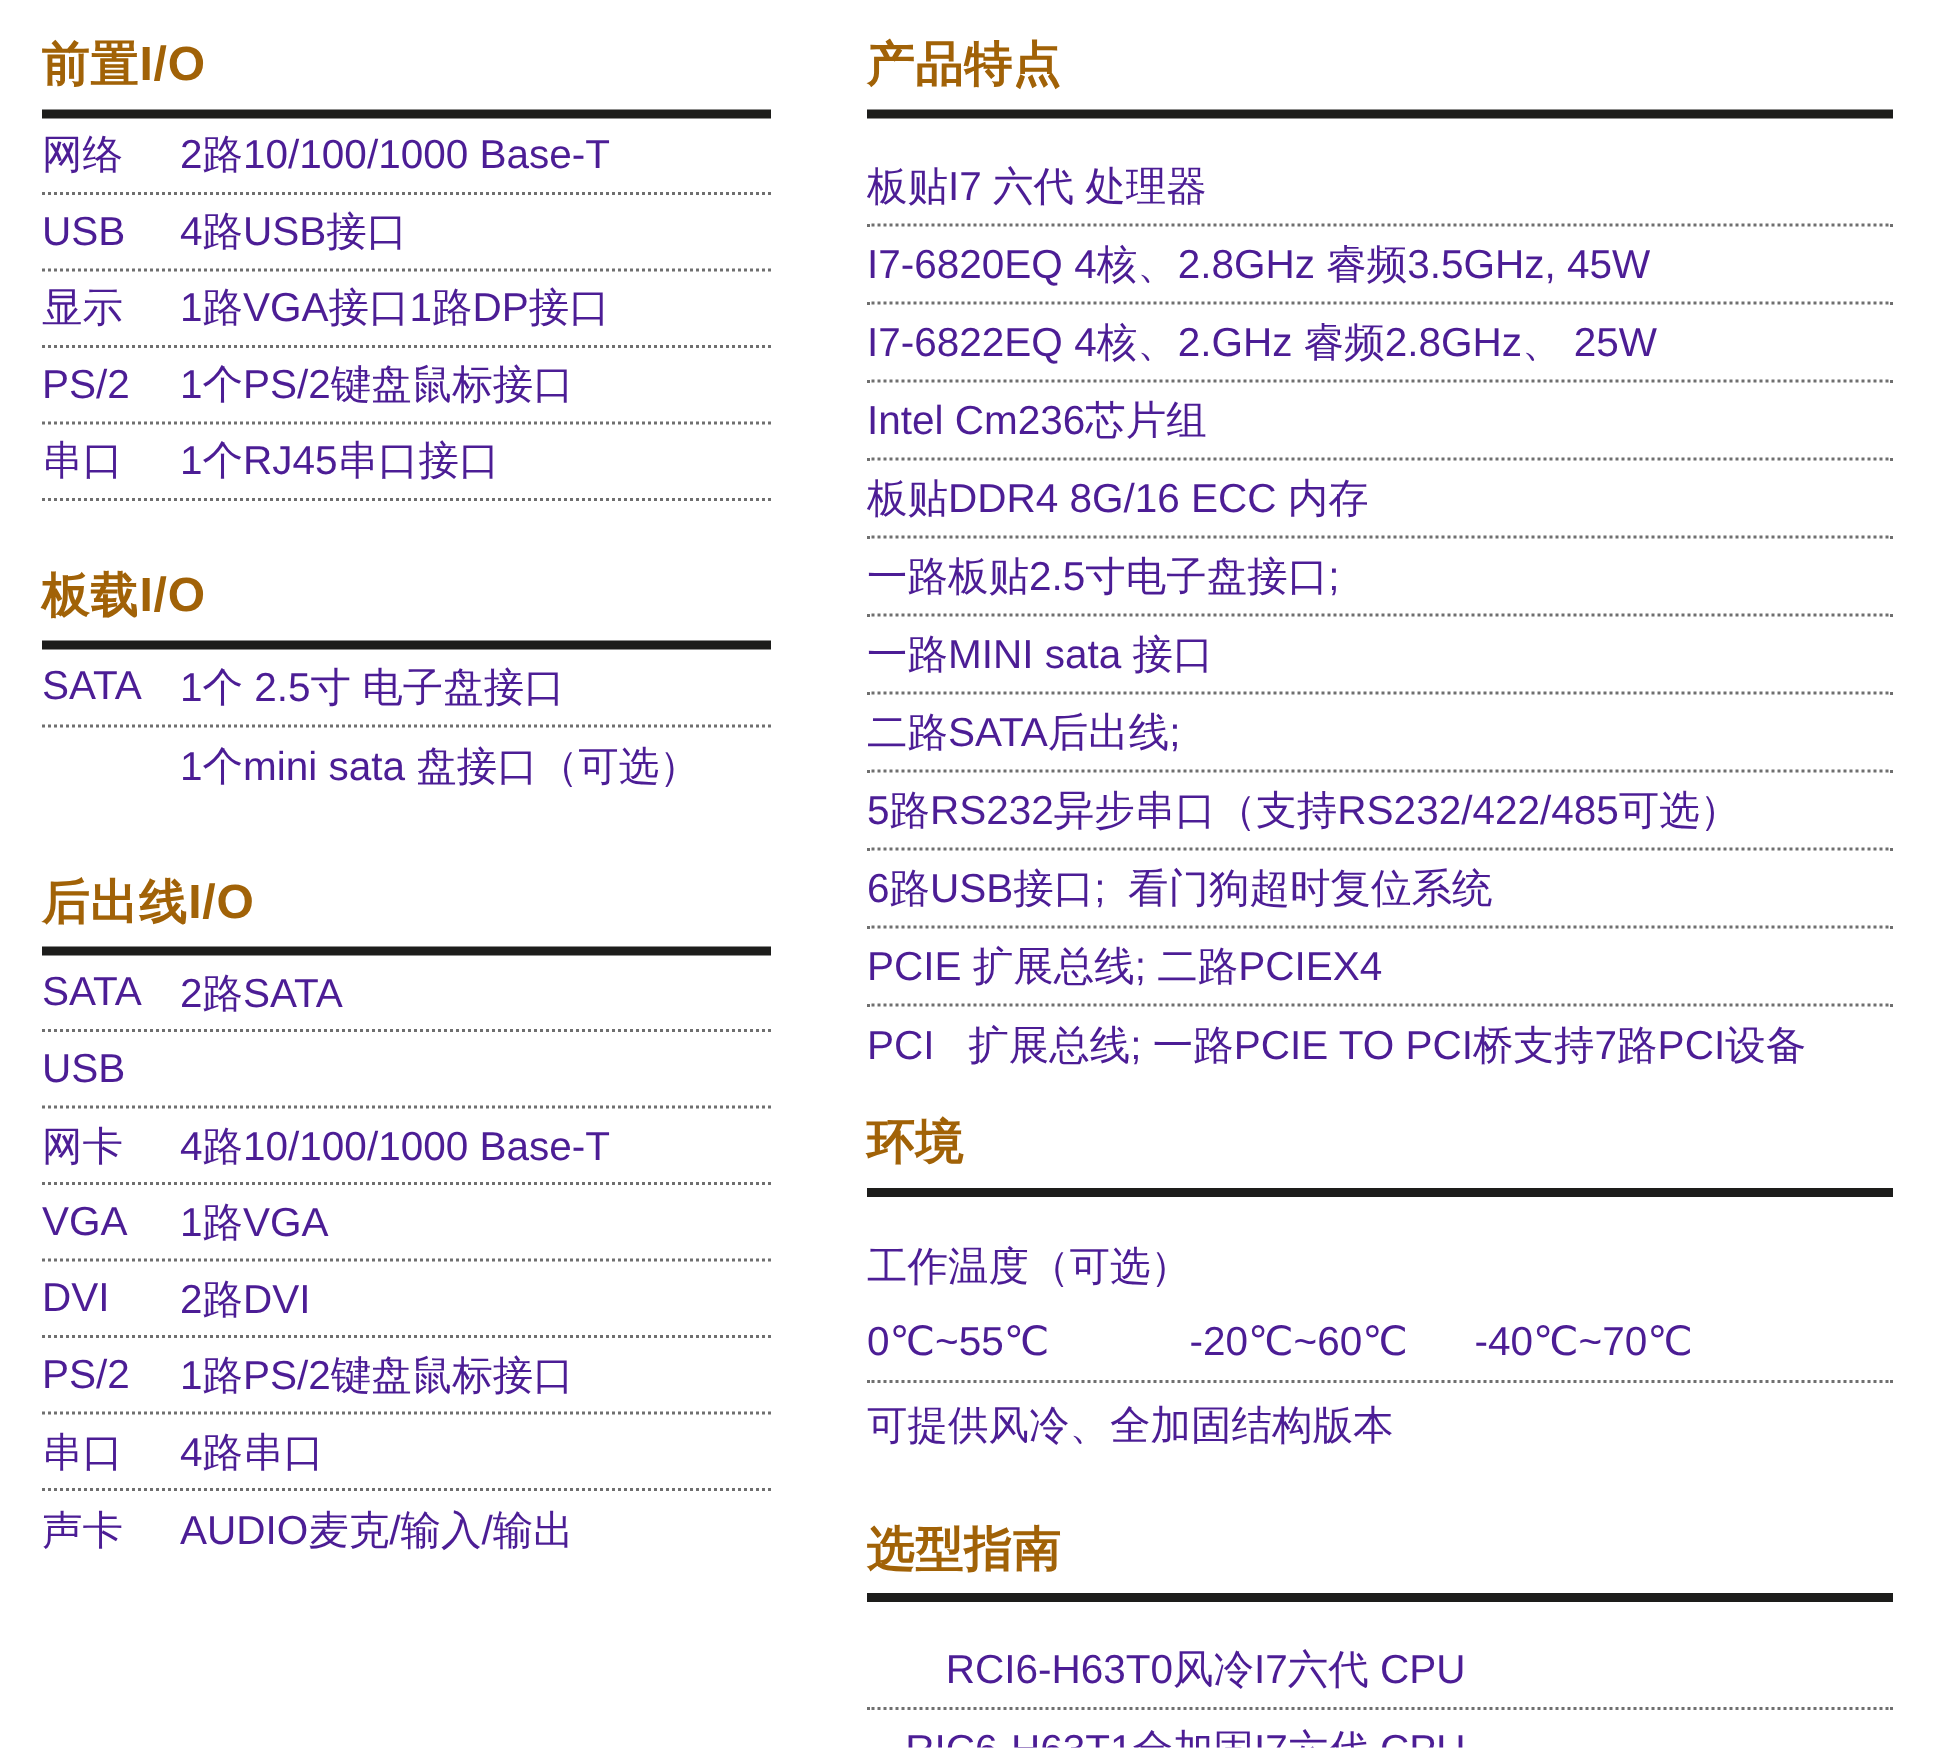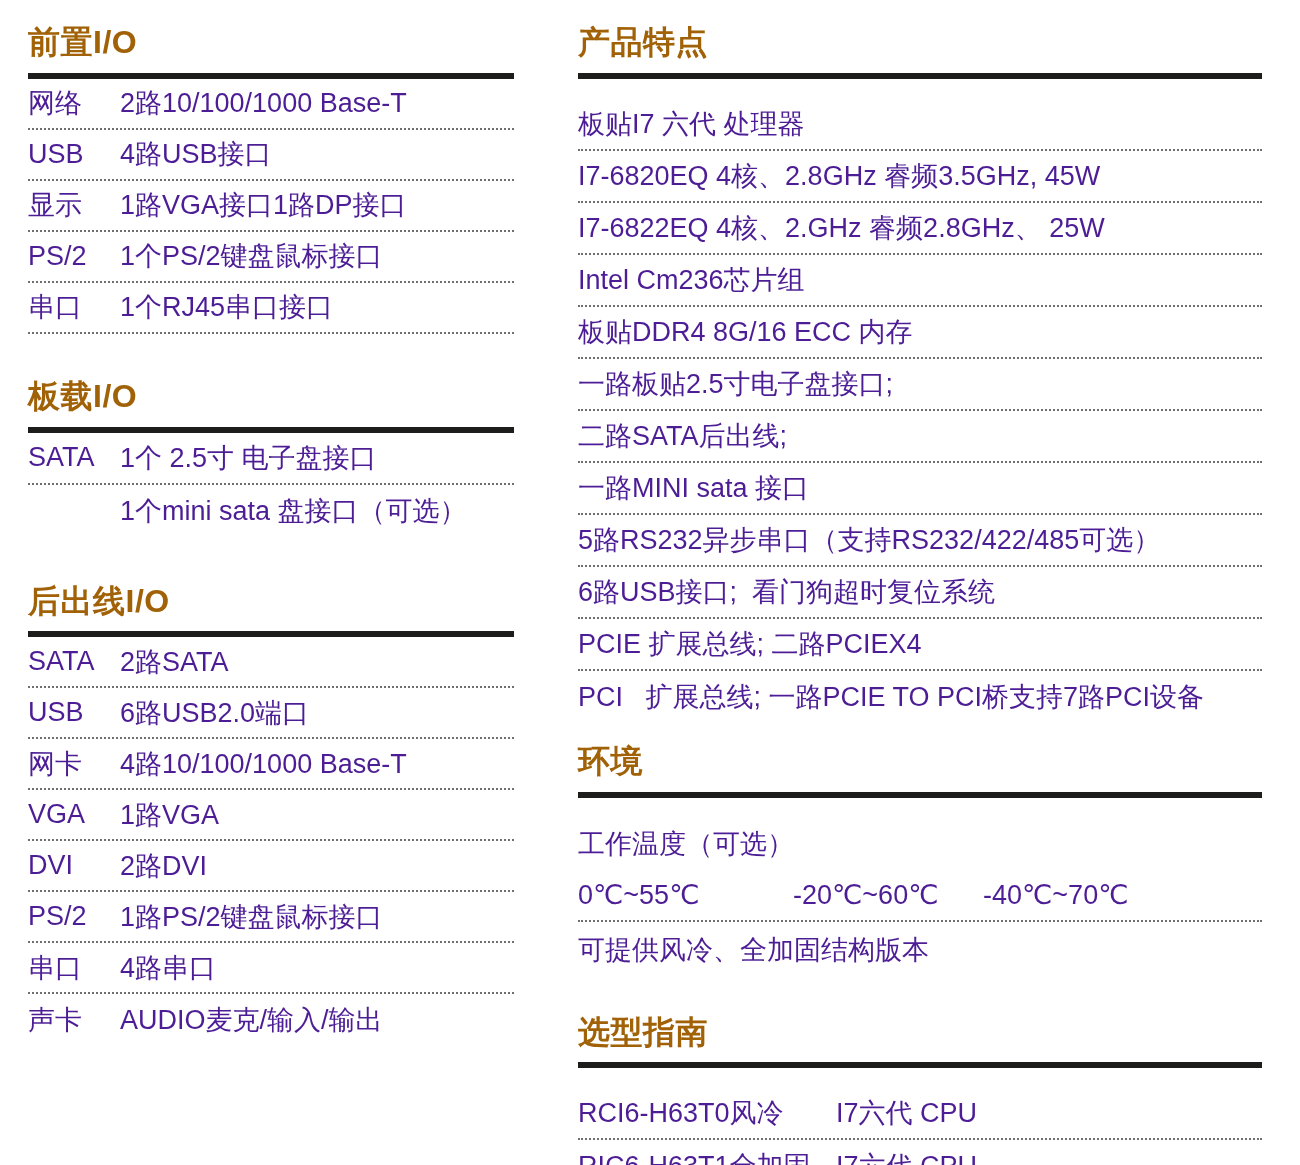--- a/index.html
+++ b/index.html
@@ -32,21 +32,21 @@
 
   .feat-row { height:52px; }
   .note-row { height:56px; align-items:center; }
 
   .col-right .rows { padding-top:20px; }
   .env-row { height:52px; }
   .env-row.tall { height:56px; }
   .temp-a { display:inline-block; min-width:215px; }
   .temp-b { display:inline-block; min-width:190px; }
 
-  .sel-row .model { flex:0 0 258px; }
+  .sel-row .model { flex:0 0 258px;text-align:right; }
 
   .mt-onboard { margin-top:44px; }
   .mt-rear    { margin-top:46px; }
   .mt-env     { margin-top:20px; }
   .mt-sel     { margin-top:36px; }
 </style>
 </head>
 <body>
 
 <div class="col col-left">
@@ -96,21 +96,20 @@
   <div class="section mt-rear">
     <div class="sec-title">后出线I/O</div>
     <div class="rule"></div>
     <div class="rows">
       <div class="row">
         <span class="lbl">SATA</span>
         <span class="val">2路SATA</span>
       </div>
       <div class="row">
         <span class="lbl">USB</span>
-        <span class="val">6路USB2.0端口</span>
       </div>
       <div class="row">
         <span class="lbl">网卡</span>
         <span class="val">4路10/100/1000 Base-T</span>
       </div>
       <div class="row">
         <span class="lbl">VGA</span>
         <span class="val">1路VGA</span>
       </div>
       <div class="row">
@@ -139,22 +138,22 @@
   <div class="section">
     <div class="sec-title">产品特点</div>
     <div class="rule"></div>
     <div class="rows">
       <div class="row feat-row"><span class="val">板贴I7 六代 处理器</span></div>
       <div class="row feat-row"><span class="val">I7-6820EQ 4核、2.8GHz 睿频3.5GHz, 45W</span></div>
       <div class="row feat-row"><span class="val">I7-6822EQ 4核、2.GHz 睿频2.8GHz、 25W</span></div>
       <div class="row feat-row"><span class="val">Intel Cm236芯片组</span></div>
       <div class="row feat-row"><span class="val">板贴DDR4 8G/16 ECC 内存</span></div>
       <div class="row feat-row"><span class="val">一路板贴2.5寸电子盘接口;</span></div>
+      <div class="row feat-row"><span class="val">一路MINI sata 接口</span></div>
       <div class="row feat-row"><span class="val">二路SATA后出线;</span></div>
-      <div class="row feat-row"><span class="val">一路MINI sata 接口</span></div>
       <div class="row feat-row"><span class="val">5路RS232异步串口（支持RS232/422/485可选）</span></div>
       <div class="row feat-row"><span class="val">6路USB接口;  看门狗超时复位系统</span></div>
       <div class="row feat-row"><span class="val">PCIE 扩展总线; 二路PCIEX4</span></div>
       <div class="row feat-row no-border"><span class="val">PCI   扩展总线; 一路PCIE TO PCI桥支持7路PCI设备</span></div>
     </div>
   </div>
 
   <div class="section mt-env">
     <div class="sec-title">环境</div>
     <div class="rule"></div>

